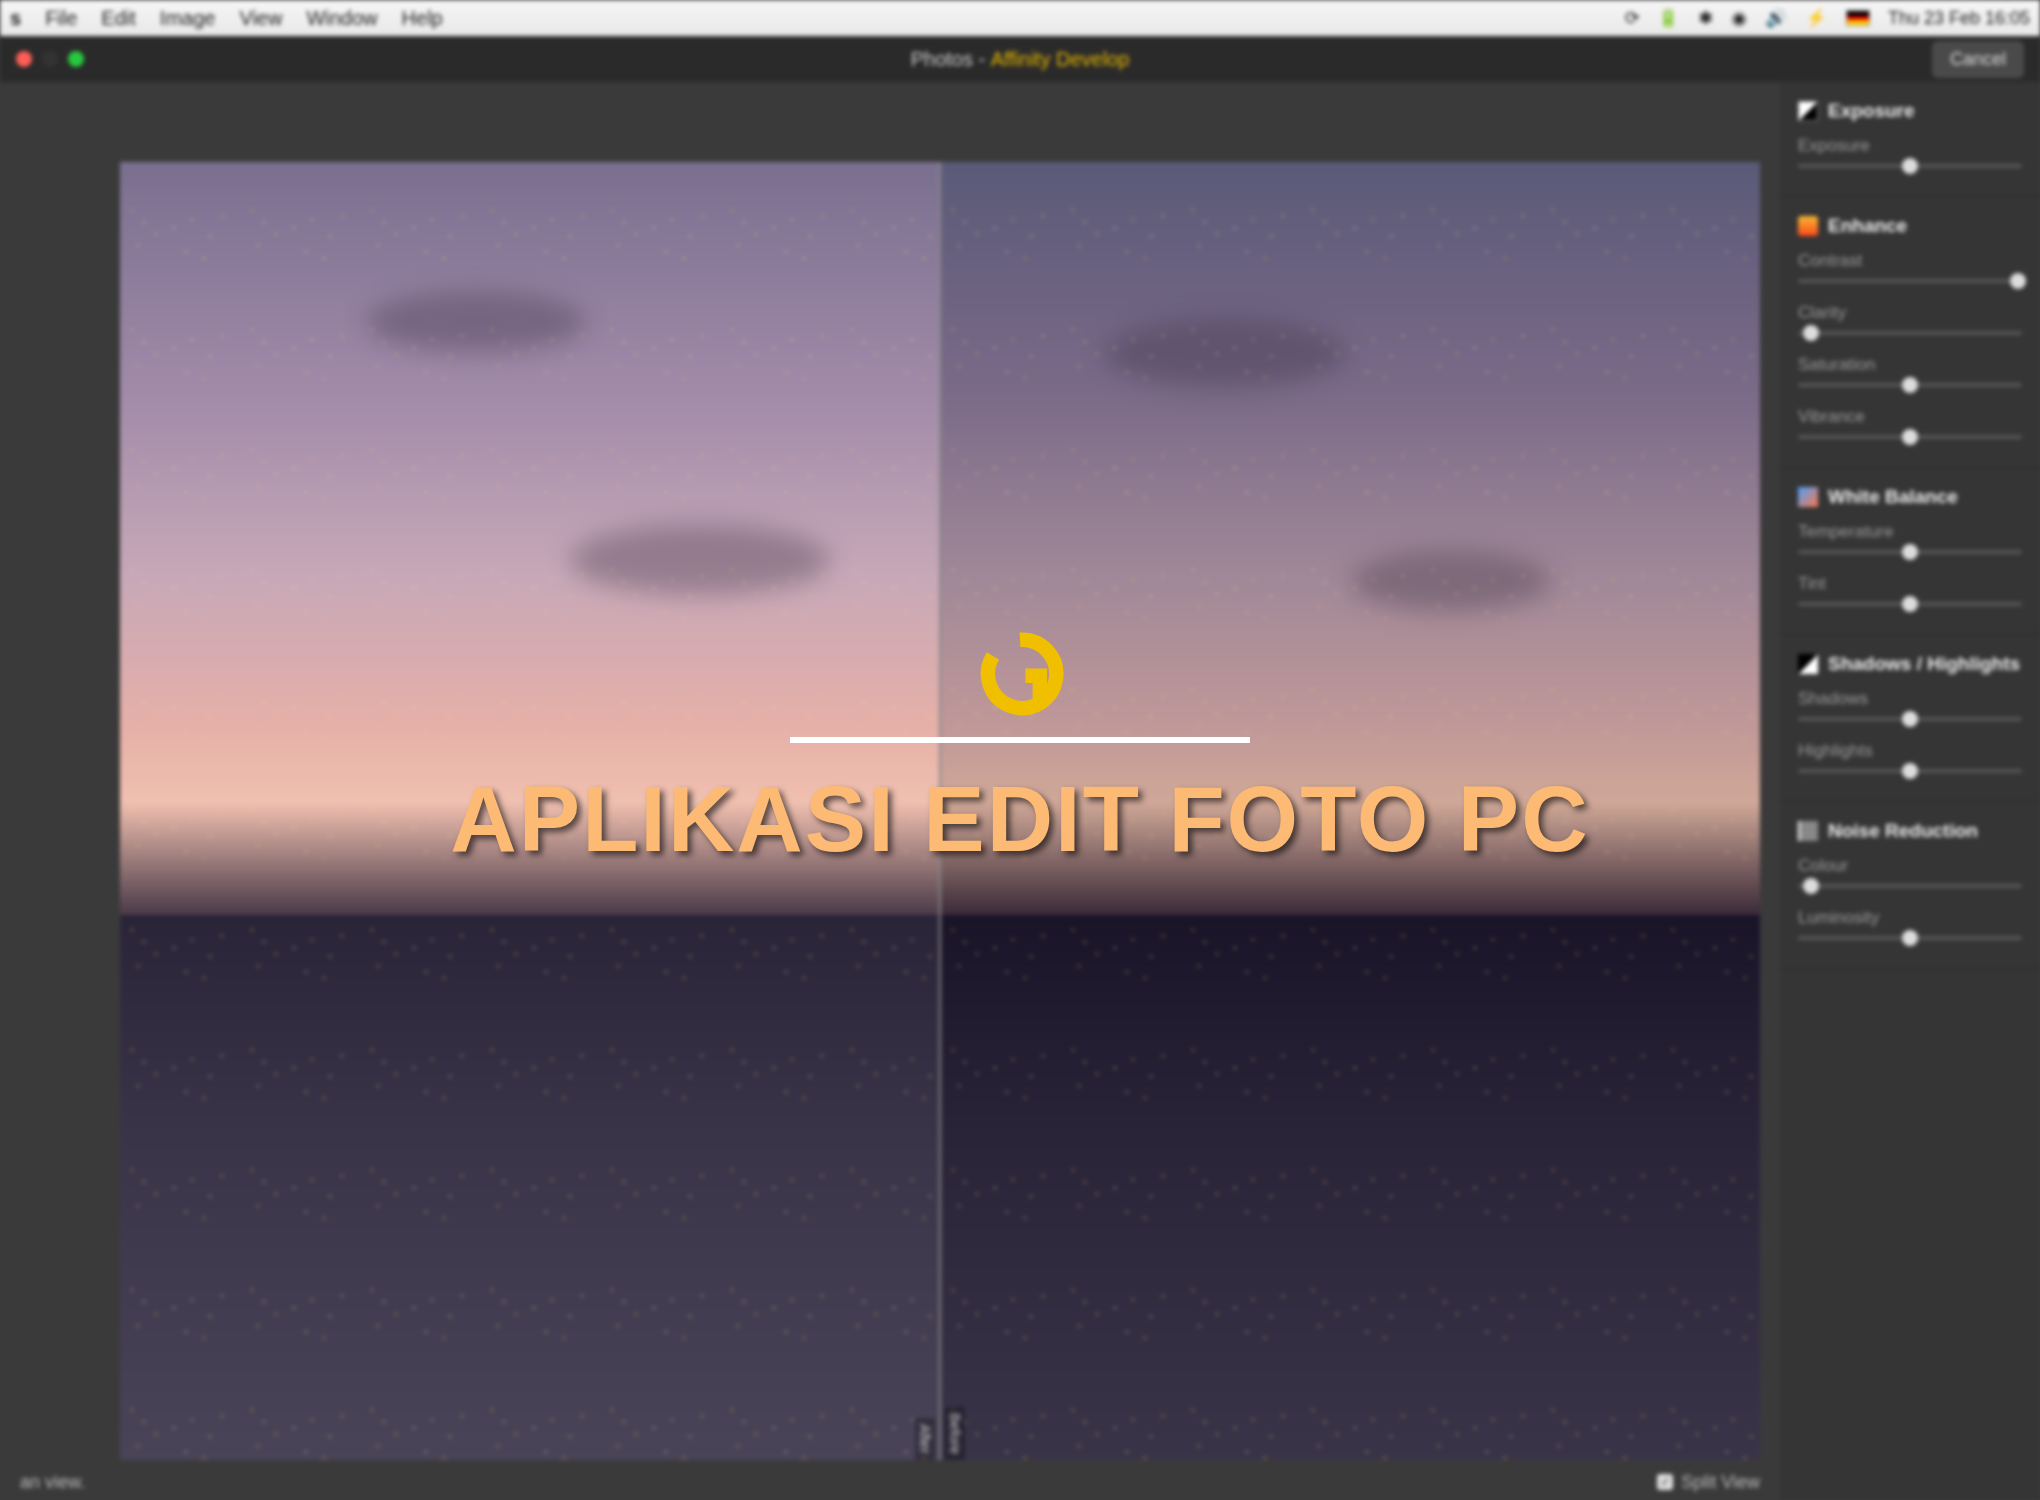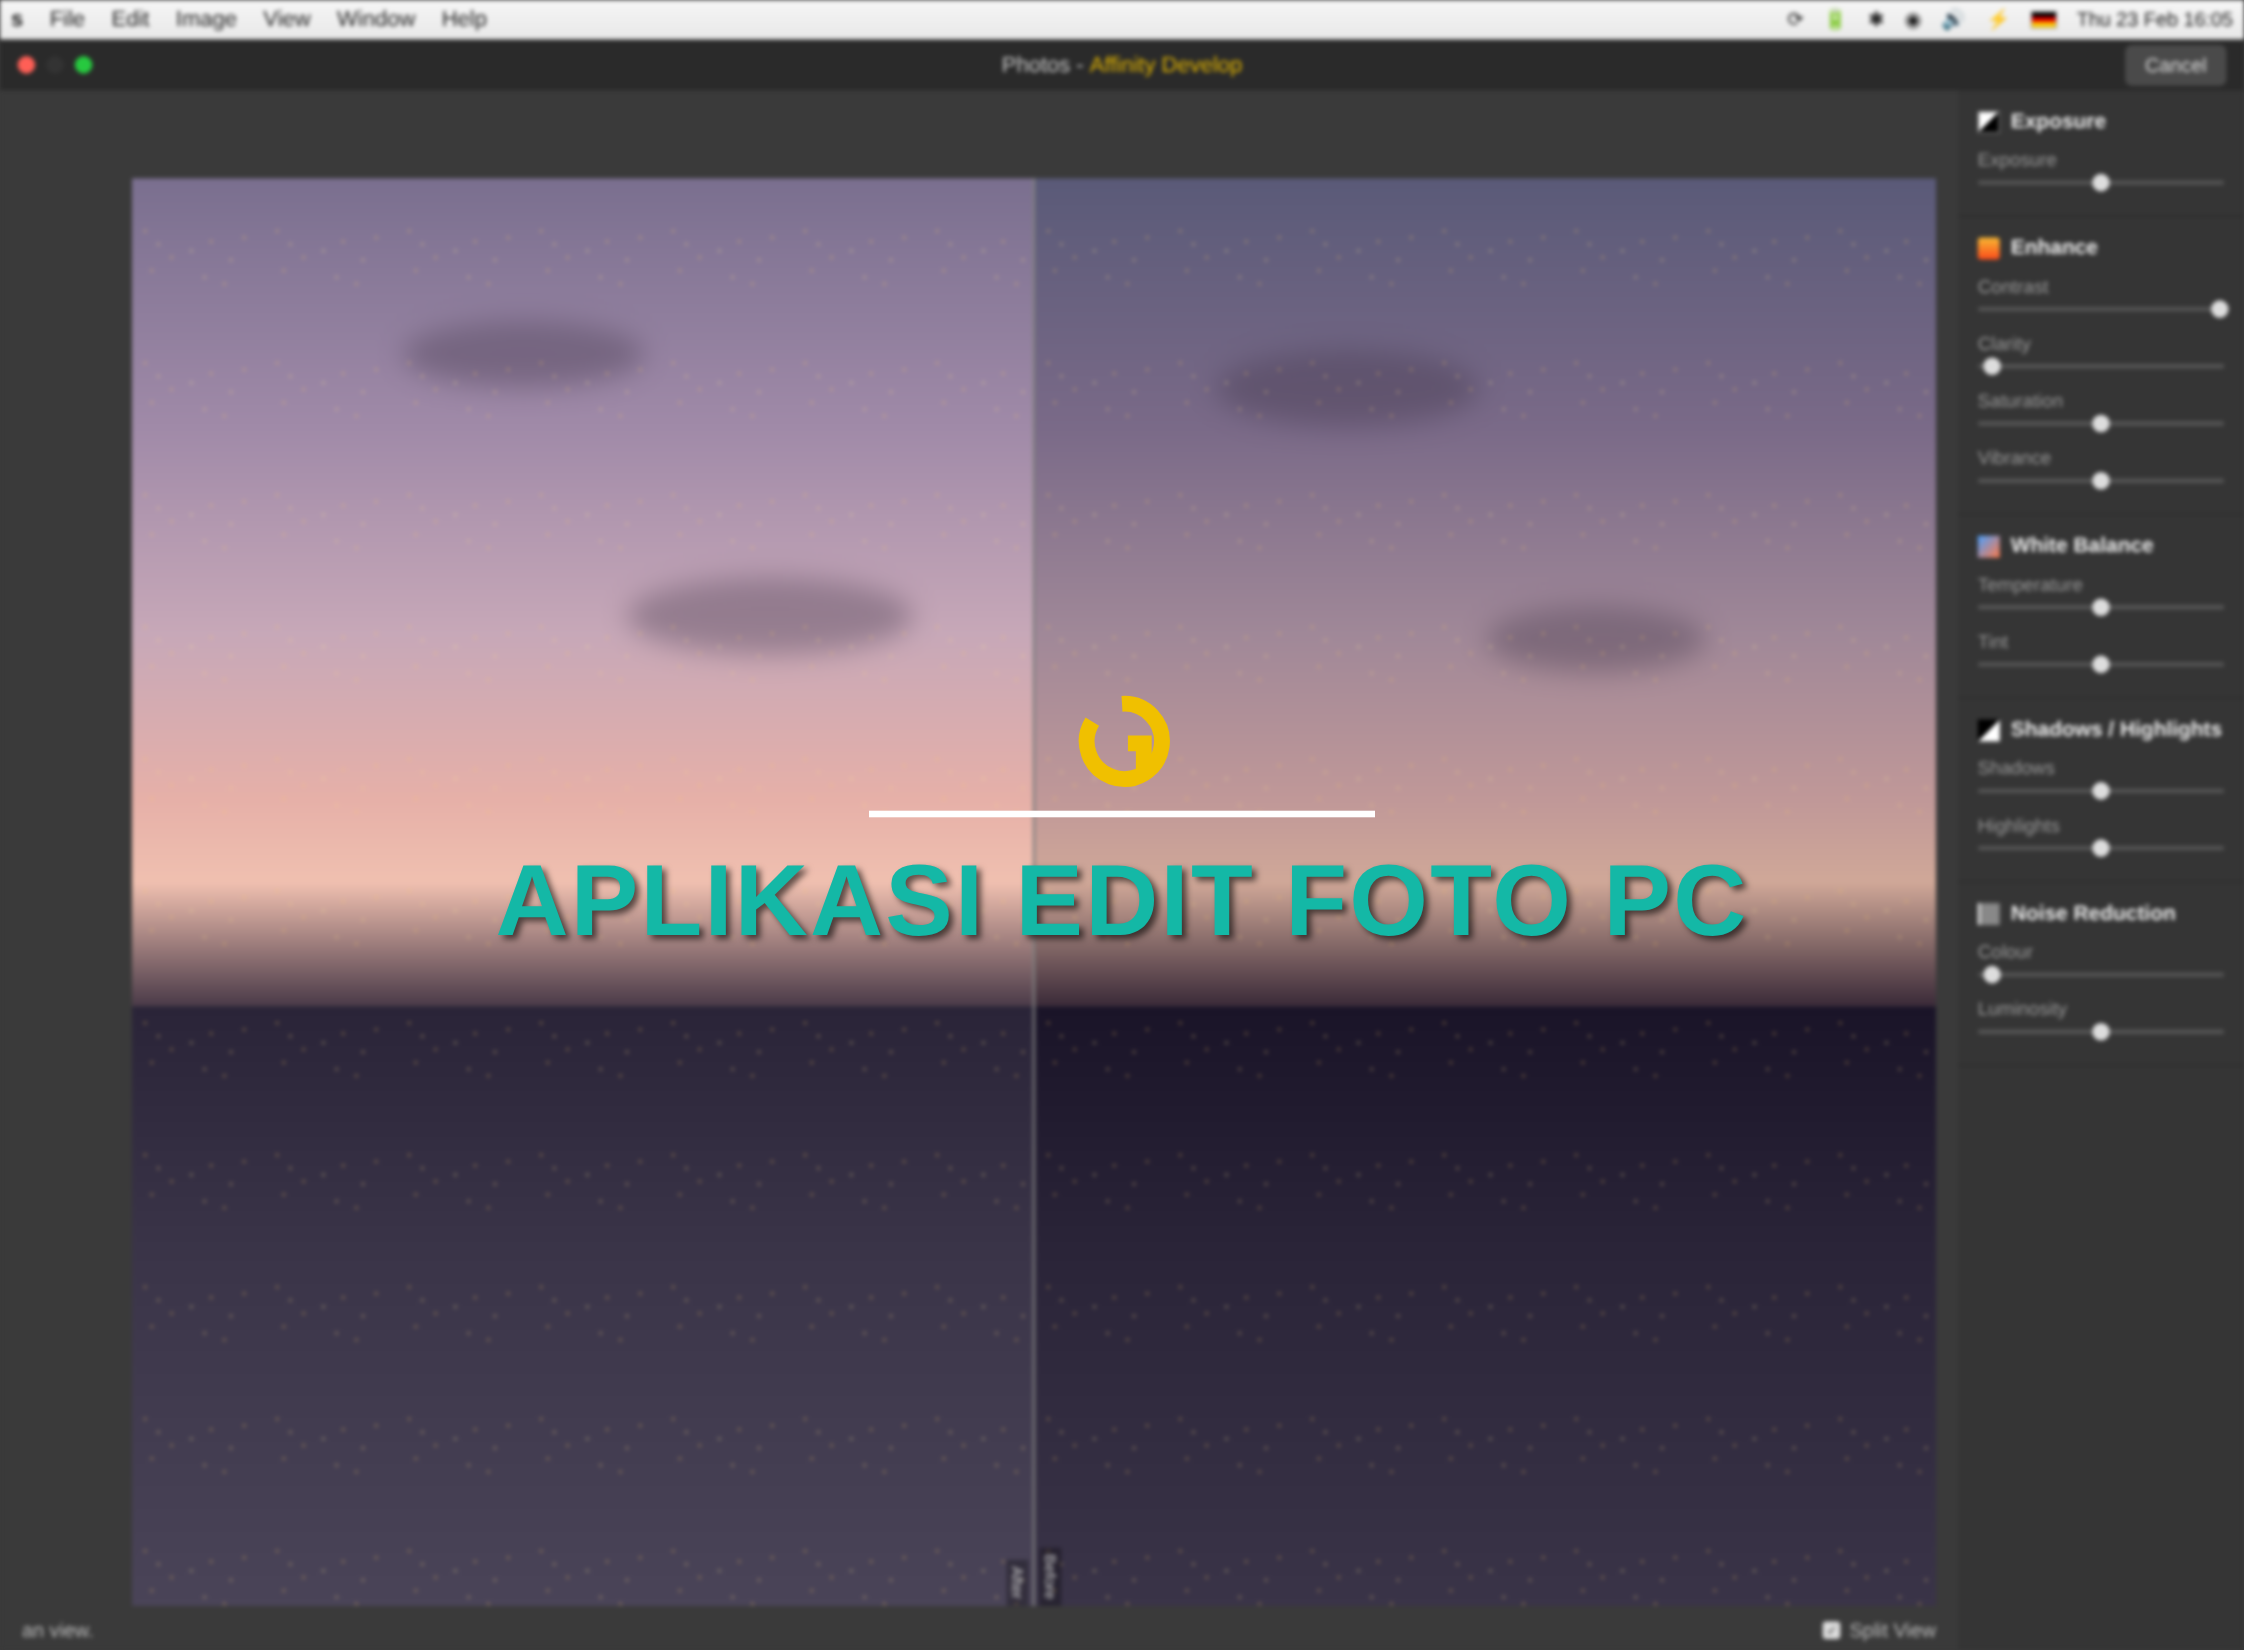--- a/index.html
+++ b/index.html
@@ -65,21 +65,21 @@
 .section-header .icon { width: 20px; height: 20px; display: inline-flex; align-items: center; justify-content: center; }
 .param { margin-bottom: 20px; }
 .param-label { font-size: 17px; color: #9a9a9a; margin-bottom: 8px; }
 .slider { height: 4px; background: #555; border-radius: 2px; position: relative; }
 .slider .thumb { position: absolute; top: -6px; width: 16px; height: 16px; background: #ddd; border-radius: 50%; transform: translateX(-50%); }
 
 
 .overlay { position: absolute; inset: 0; display: flex; flex-direction: column; align-items: center; justify-content: center; pointer-events: none; z-index: 50; filter: none; }
 .overlay-logo { width: 90px; height: 90px; margin-bottom: 18px; }
 .overlay hr { width: 460px; border: none; border-top: 6px solid #fff; margin-bottom: 24px; }
-.overlay-title { font-family: Impact, "Arial Black", sans-serif; font-size: 92px; color: #14b8a6; letter-spacing: 2px; text-shadow: 4px 4px 6px rgba(0,0,0,0.6); font-weight: 800; }
+.overlay-title { font-family: Impact, "Arial Black", sans-serif; font-size: 92px; color: #fdba74; letter-spacing: 2px; text-shadow: 4px 4px 6px rgba(0,0,0,0.6); font-weight: 800; }
 
 .blur-layer { filter: blur(2px); position: absolute; inset: 0; }
 
 
 
 
 .icon-exposure { background: linear-gradient(135deg,#fff 50%,#000 50%); width:18px; height:18px; border:1px solid #888; }
 .icon-enhance { background: linear-gradient(#f7b733,#fc4a1a); width:18px; height:18px; border-radius:3px; }
 .icon-wb { background: linear-gradient(135deg,#4aa0ff,#ff7a4a); width:18px; height:18px; }
 .icon-sh { background: linear-gradient(135deg,#000 50%,#fff 50%); width:18px; height:18px; }

